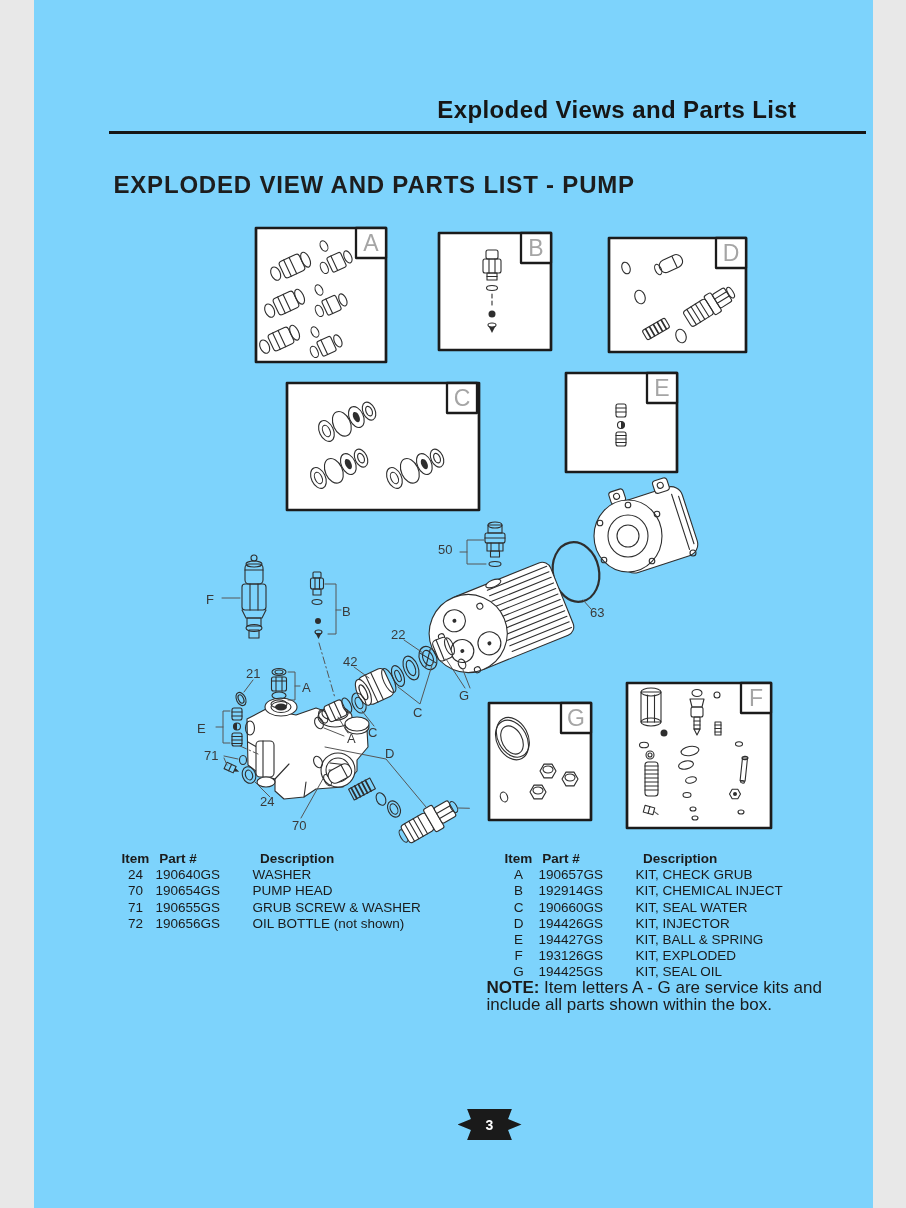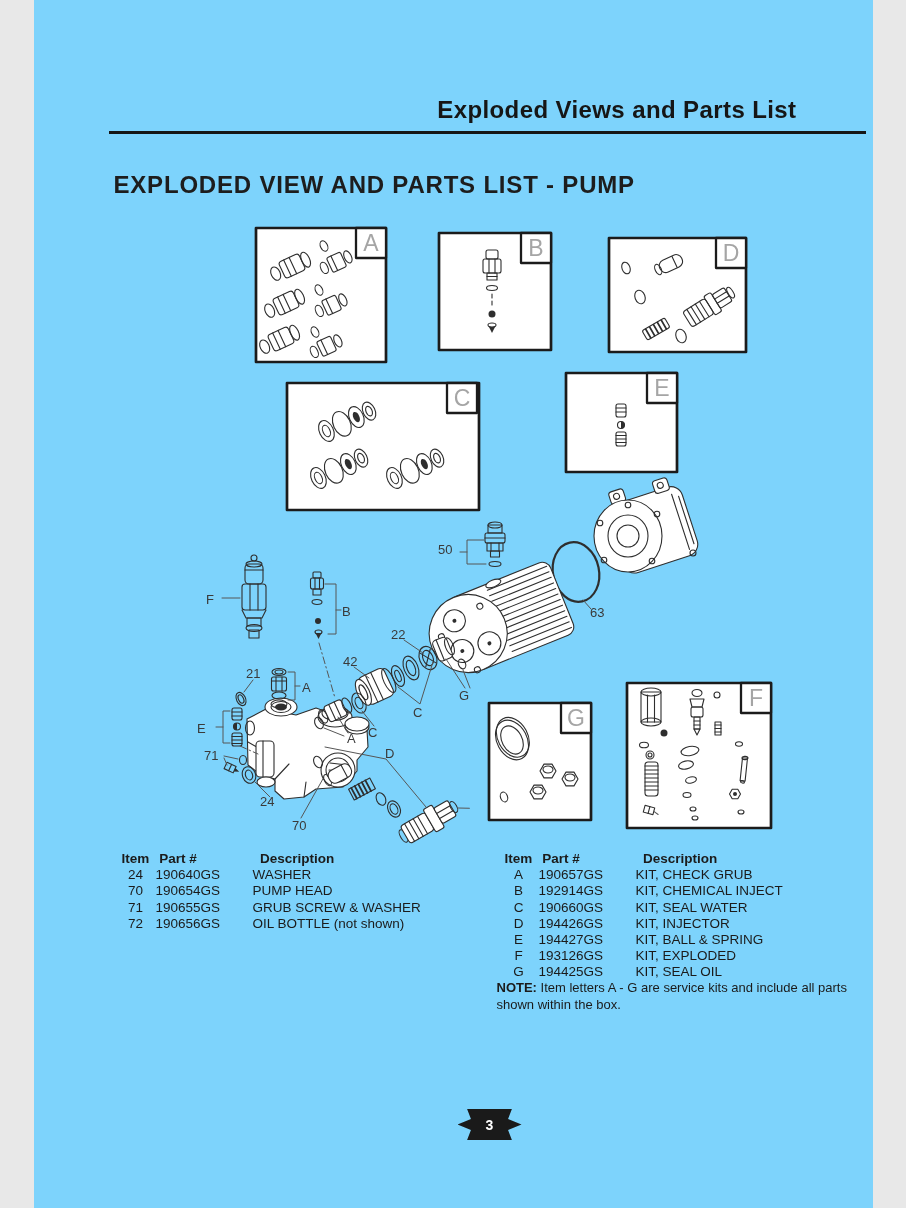--- a/index.html
+++ b/index.html
@@ -33,21 +33,21 @@
   .ktab-letter { fill:#a5a5a5; font-size:23px; font-family:"Liberation Sans",sans-serif; }
   .call { fill:#3a3a3a; font-size:13px; font-family:"Liberation Sans",sans-serif; }
   .ptable { position:absolute; top:851px; color:#1b1b1b; font-size:13.5px; }
   .ptable.left  { left:82px; }
   .ptable.right { left:465px; }
   .thead { font-weight:700; }
   .thead, .trow { height:16.2px; line-height:16.2px; white-space:nowrap; }
   .col-item { display:inline-block; width:40px; text-align:center; }
   .col-part { display:inline-block; width:97px; }
   .col-desc { display:inline-block; }
-  .note { position:absolute; left:463px; top:980px; width:368px; font-size:13px; line-height:16.5px; color:#1b1b1b; }
+  .note { position:absolute; left:453px; top:980px; width:368px; font-size:17px; line-height:16.5px; color:#1b1b1b; }
   .note .note-label { font-weight:700; }
   .page-badge {
     position:absolute; left:424px; top:1109px; width:64px; height:31px;
     background:#1a1a1a; color:#ffffff; display:flex; align-items:center; justify-content:center;
     font-size:14px; font-weight:700;
     clip-path:polygon(15% 0%, 85% 0%, 79% 32%, 100% 50%, 79% 68%, 85% 100%, 15% 100%, 21% 68%, 0% 50%, 21% 32%);
   }
 </style>
 </head>
 <body>

